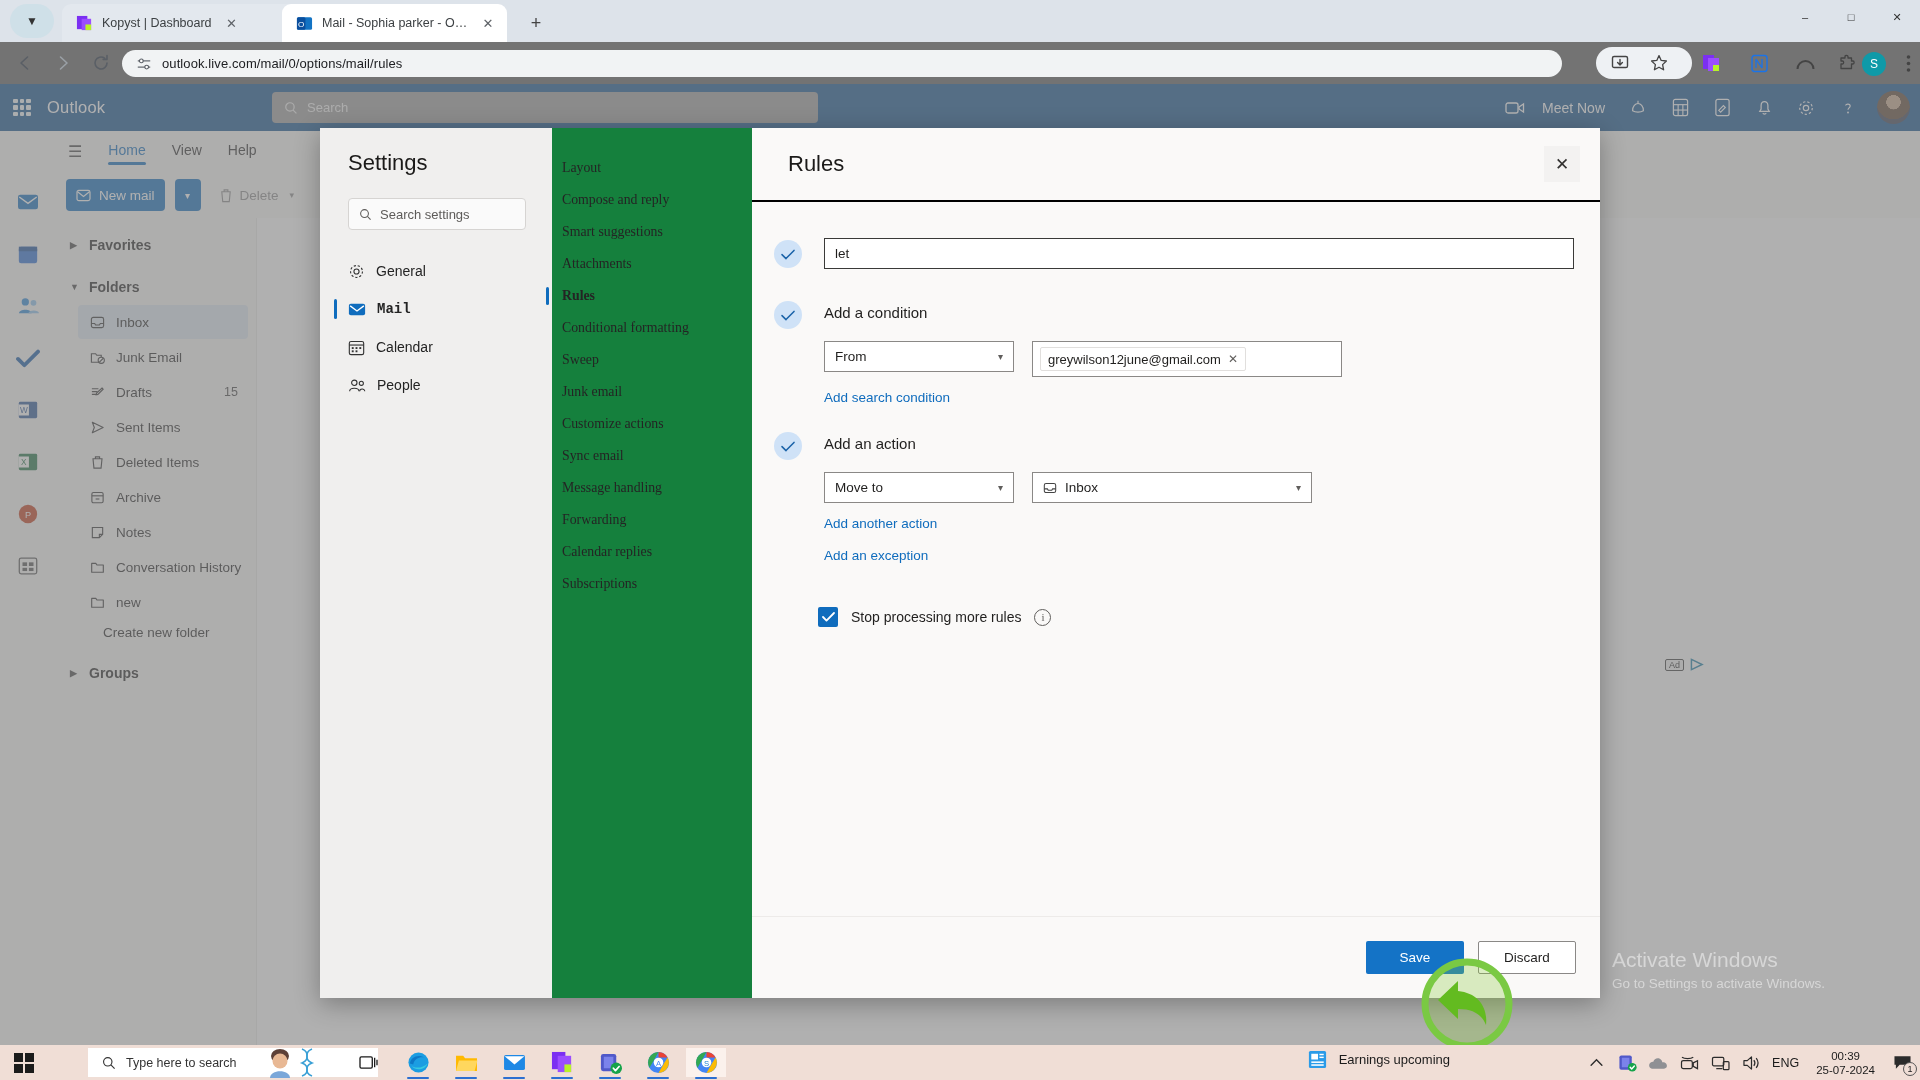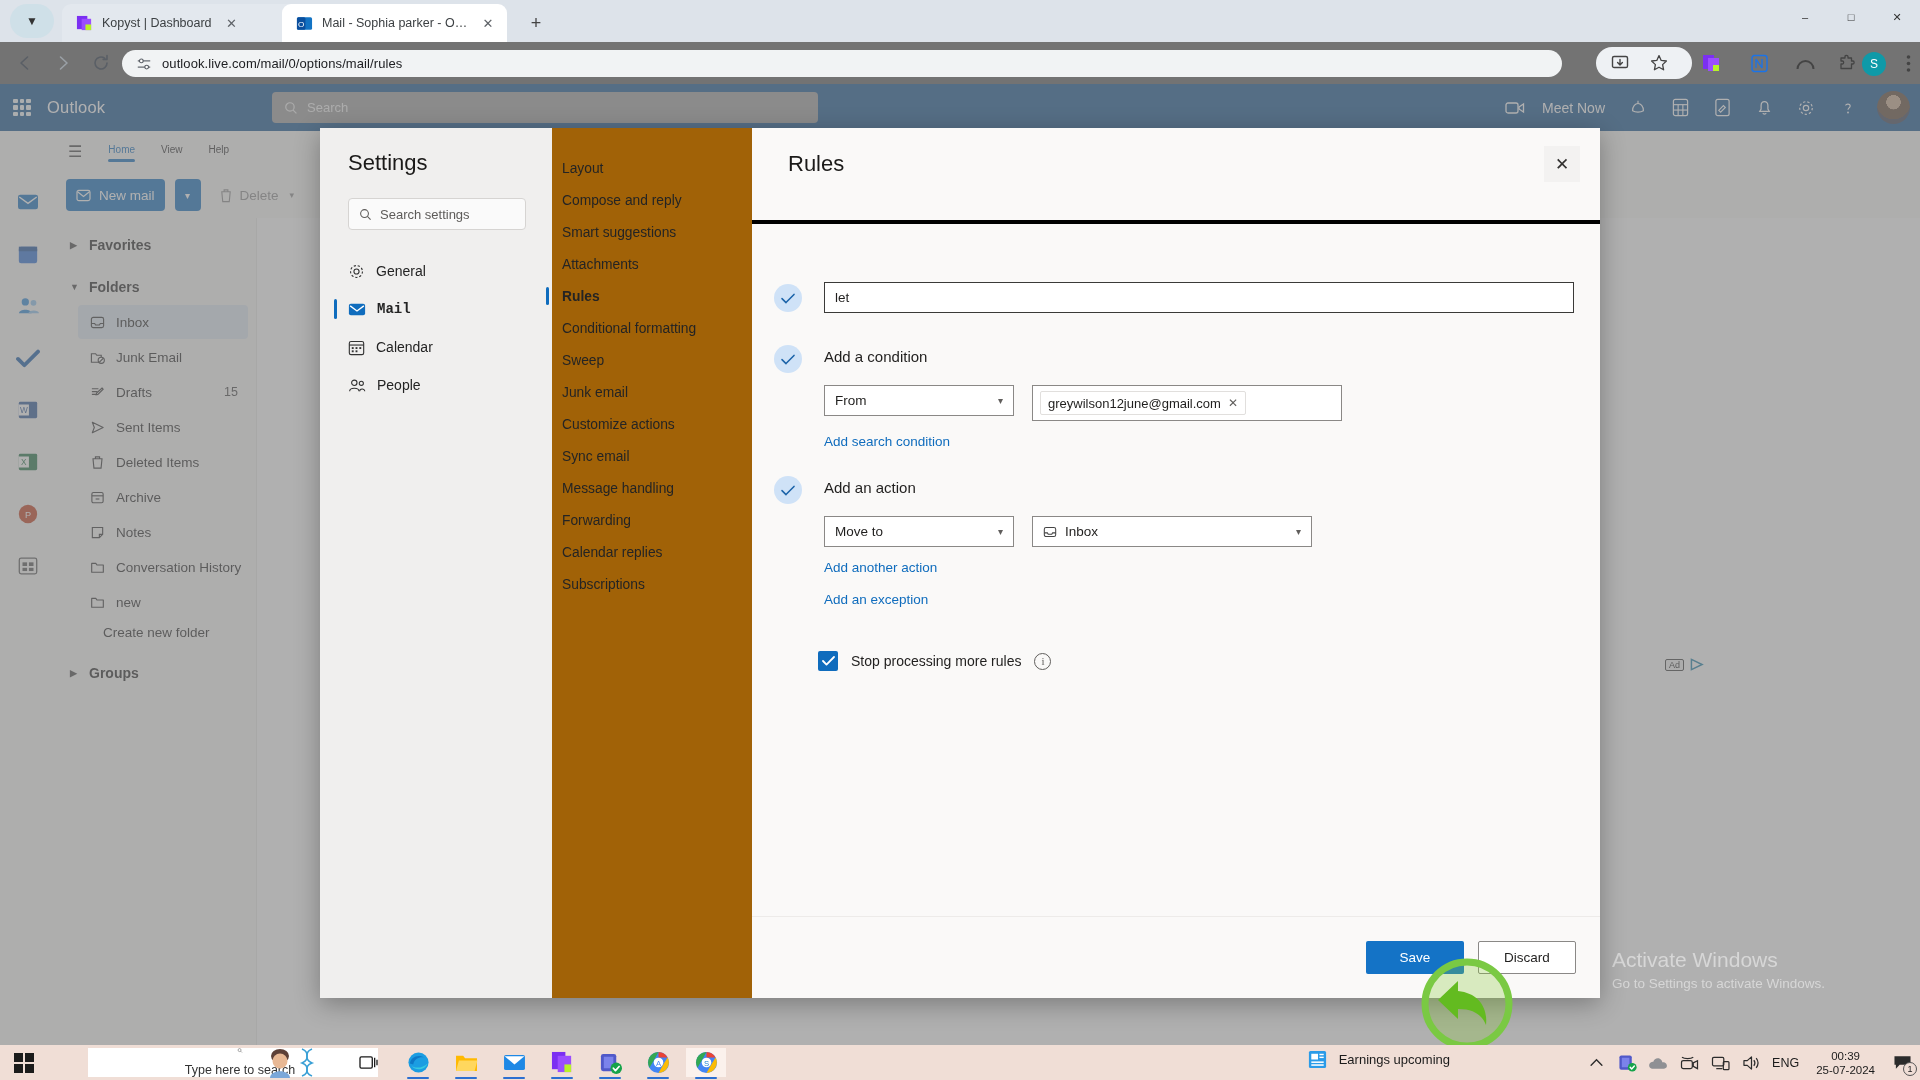--- a/index.html
+++ b/index.html
@@ -51,21 +51,21 @@
   .ol-search span { color:#f3f3f3; font-size:13px; }
   .ol-hdr-right { position:absolute; right:10px; top:0; height:47px; display:flex; align-items:center; gap:4px; }
   .hdr-ico { width:38px; height:38px; display:flex; align-items:center; justify-content:center; color:#fff; }
   .meetnow { color:#fff; font-size:14px; padding:0 10px 0 4px; }
   .avatar { width:33px; height:33px; border-radius:50%; background:#6b5a4d; margin-left:6px;
      background:radial-gradient(circle at 50% 34%, #c9a88c 0 26%, #5e4433 27% 62%, #3b3f52 63% 100%); }
 
   .ol-ribbon { position:absolute; left:0; top:47px; width:1920px; height:40px; background:#faf9f8;
      display:flex; align-items:center; }
   .hamburger { margin-left:68px; color:#444; font-size:16px; }
-  .ribtab { font-size:10px; color:#2a2a2a; margin-left:26px; position:relative; padding-bottom:3px;}
+  .ribtab { font-size:14px; color:#2a2a2a; margin-left:26px; position:relative; padding-bottom:3px;}
   .ribtab.active { color:#0f6cbd; }
   .ribtab.active::after { content:""; position:absolute; left:0; right:0; bottom:-4px; height:3px;
      background:#0f6cbd; border-radius:2px;}
 
   .ol-cmdbar { position:absolute; left:56px; top:88px; width:1864px; height:46px; background:#faf9f8;
      display:flex; align-items:center; padding-left:10px; gap:10px;}
   .newmail { height:32px; background:#0f6cbd; color:#fff; border-radius:4px; display:flex; align-items:center;
      gap:8px; padding:0 10px; font-size:13.5px; }
   .newmail-split { height:32px; width:26px; background:#0f6cbd; color:#fff; border-radius:4px;
      display:flex; align-items:center; justify-content:center; font-size:10px;}
@@ -102,33 +102,33 @@
   .set-search { margin:22px 0 0 28px; width:178px; height:32px; background:#fafafa; border:1px solid #d6d4d2;
      border-radius:4px; display:flex; align-items:center; gap:8px; padding-left:10px; }
   .set-search span { font-size:13px; color:#5d5b59; }
   .set-navitem { display:flex; align-items:center; gap:11px; height:38px; padding-left:28px; font-size:14px;
      color:#242424; position:relative; }
   .set-navitem.sel { font-weight:bold;font-family:Liberation Mono, monospace; }
   .set-navitem.sel::before { content:""; position:absolute; left:14px; top:9px; width:3px; height:20px;
      background:#0f6cbd; border-radius:2px; }
   .set-nav-wrap { margin-top:22px; }
 
-  .set-mid { width:200px; background:#a16207; padding-top:24px; }
+  .set-mid { width:200px; background:#15803d; padding-top:24px;font-family:Liberation Serif, serif; }
   .set-subitem { height:32px; display:flex; align-items:center; padding-left:10px; font-size:13.8px;
      color:#242424; position:relative; margin-bottom:0; }
   .set-subitem.sel { font-weight:bold; }
   .set-subitem.sel::before { content:""; position:absolute; left:-6px; top:7px; width:3px; height:18px;
      background:#0f6cbd; border-radius:2px; }
 
   .set-right { flex:1; background:#faf9f8; position:relative; display:flex; flex-direction:column; }
   .set-right-head { height:72px; display:flex; align-items:center; padding:0 0 0 36px; }
   .set-right-head h2 { font-size:22px; font-weight:normal; color:#1b1a19; }
   .close-x { position:absolute; right:20px; top:18px; width:36px; height:36px; display:flex;
      align-items:center; justify-content:center; font-size:17px; color:#323130; background:#f3f2f1; }
-  .set-body { flex:1; border-top:4px solid #000000; padding:58px 0 0 0; overflow:hidden;margin-top:20px; }
+  .set-body { flex:1; border-top:2px solid #000000; padding:36px 0 0 0; overflow:hidden; }
 
   .row { display:flex; align-items:flex-start; padding-left:22px; }
   .stepdot { width:28px; height:28px; border-radius:50%; background:#cfe2f7; display:flex;
      align-items:center; justify-content:center; flex:0 0 28px; margin-top:2px;}
   .rowcontent { margin-left:22px; flex:1; }
   .name-input { width:750px; height:31px; border:1px solid #3a3a38; background:#fff; font-size:13.5px;
      color:#201f1e; display:flex; align-items:center; padding-left:10px; }
   .sec-label { font-size:15px; color:#201f1e; line-height:28px; }
   .ctl-row { display:flex; gap:18px; margin-top:14px; }
   .dd { height:31px; border:1px solid #8a8886; background:#fff; display:flex; align-items:center;
@@ -161,21 +161,21 @@
 
   
   #watermark { position:absolute; left:1612px; top:948px; color:#d7d7d7; }
   #watermark .wm1 { font-size:21px; }
   #watermark .wm2 { font-size:13.5px; margin-top:4px;}
 
   
   #taskbar { position:absolute; left:0; top:1045px; width:1920px; height:35px; background:#f0ded6; }
   .tb-start { position:absolute; left:14px; top:8px; width:20px; height:20px; }
   .tb-search { position:absolute; left:88px; top:3px; width:290px; height:29px; background:#fff;
-     display:flex; align-items:center; gap:10px; padding-left:14px;flex-direction:column; }
+     display:flex; align-items:center; gap:10px; padding-left:14px; }
   .tb-search span { font-size:12.5px; color:#333; }
   .tb-ava { position:absolute; left:262px; top:2px; width:62px; height:31px; }
   .tb-ico { position:absolute; top:3px; width:40px; height:29px; display:flex; align-items:center;
      justify-content:center; }
   .tb-ico.run::after { content:""; position:absolute; bottom:-2px; left:9px; width:22px; height:2.5px;
      background:#2c6fd1; border-radius:2px; }
   .tb-ico.sel { background:#fbf1ec; }
   .tray { position:absolute; right:0; top:0; height:35px; display:flex; align-items:center; gap:11px;
      padding-right:8px; }
   .tray-ico { width:20px; height:20px; display:flex; align-items:center; justify-content:center; color:#2b2b2b;}

